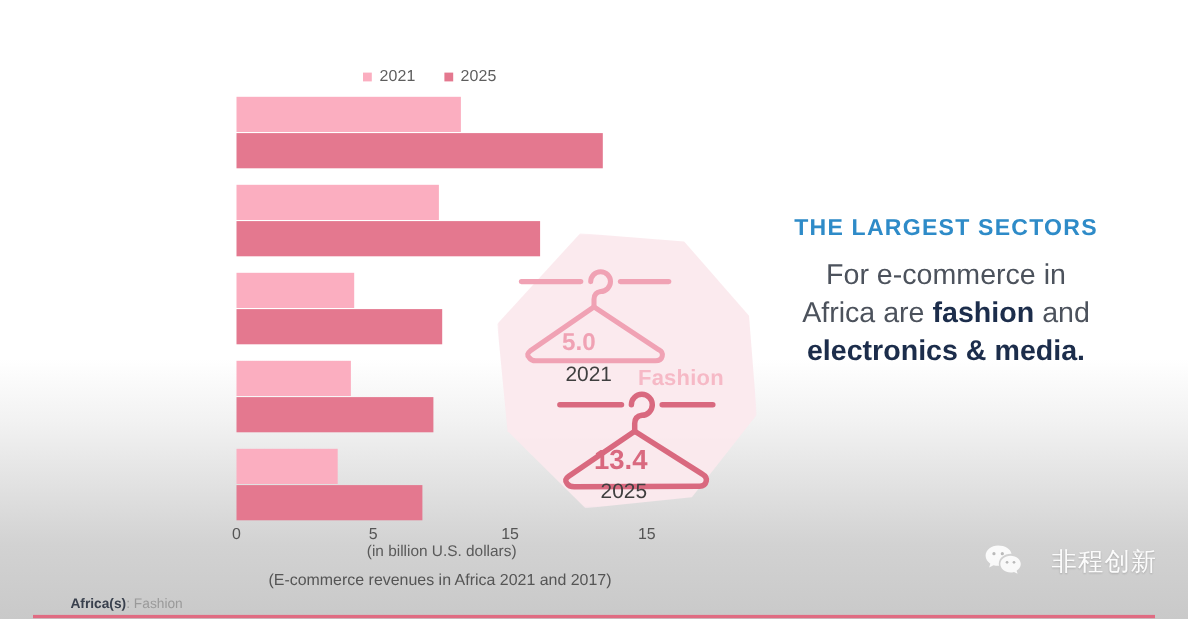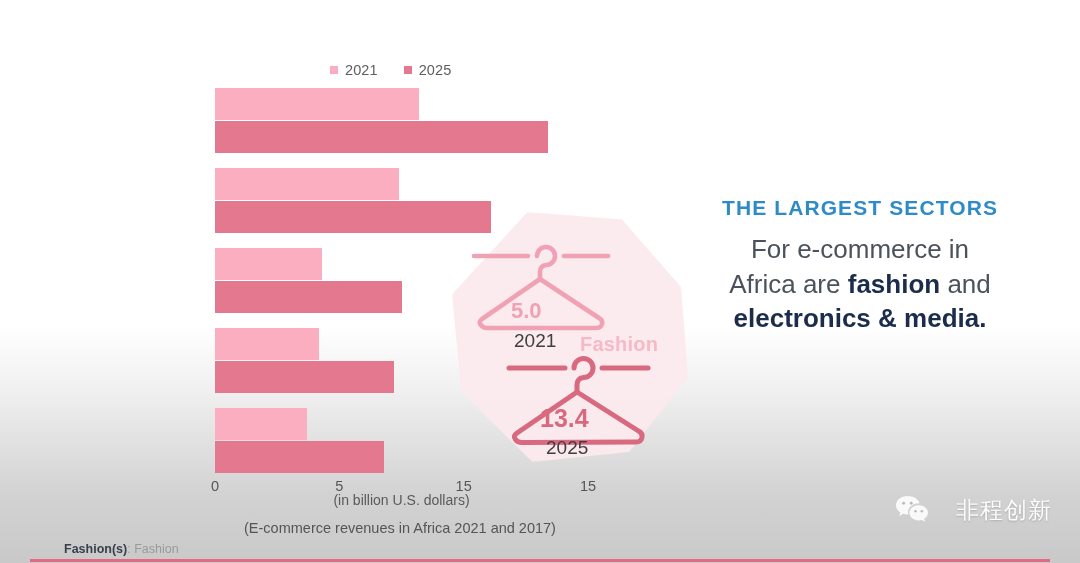--- a/index.html
+++ b/index.html
@@ -135,21 +135,21 @@
   <div class="right">
     <div class="kicker">THE LARGEST SECTORS</div>
     <div class="headline">
       <span>For e-commerce in</span><br>
       <span>Africa are </span><b>fashion</b><span> and</span><br>
       <b>electronics &amp; media.</b>
     </div>
   </div>
 
   <div class="source">
-    <b>Fashion(s)</b><span>: </span><span>Fashion</span>
+    <b>Africa(s)</b><span>: </span><span>Fashion</span>
   </div>
   <div class="rule"></div>
 
   <div class="wm">
     <svg width="34" height="29" viewBox="0 0 34 29">
       <g fill="#ffffff" opacity=".95">
         <path d="M12.4 1C6 1 1 5.2 1 10.3c0 2.9 1.7 5.5 4.3 7.2L4.2 21l4-2.2c1.3.4 2.7.6 4.2.6h.9c-.2-.7-.3-1.4-.3-2.1 0-5 4.9-9 10.9-9h.7C23.6 4.2 18.6 1 12.4 1z"></path>
         <path d="M33 17.8c0-4.2-4.2-7.6-9.3-7.6s-9.3 3.4-9.3 7.6 4.2 7.6 9.3 7.6c1.1 0 2.1-.2 3.1-.5l3.3 1.8-.9-2.9c2.3-1.4 3.8-3.6 3.8-6z"></path>
       </g>
       <g fill="#b9b9b9">

